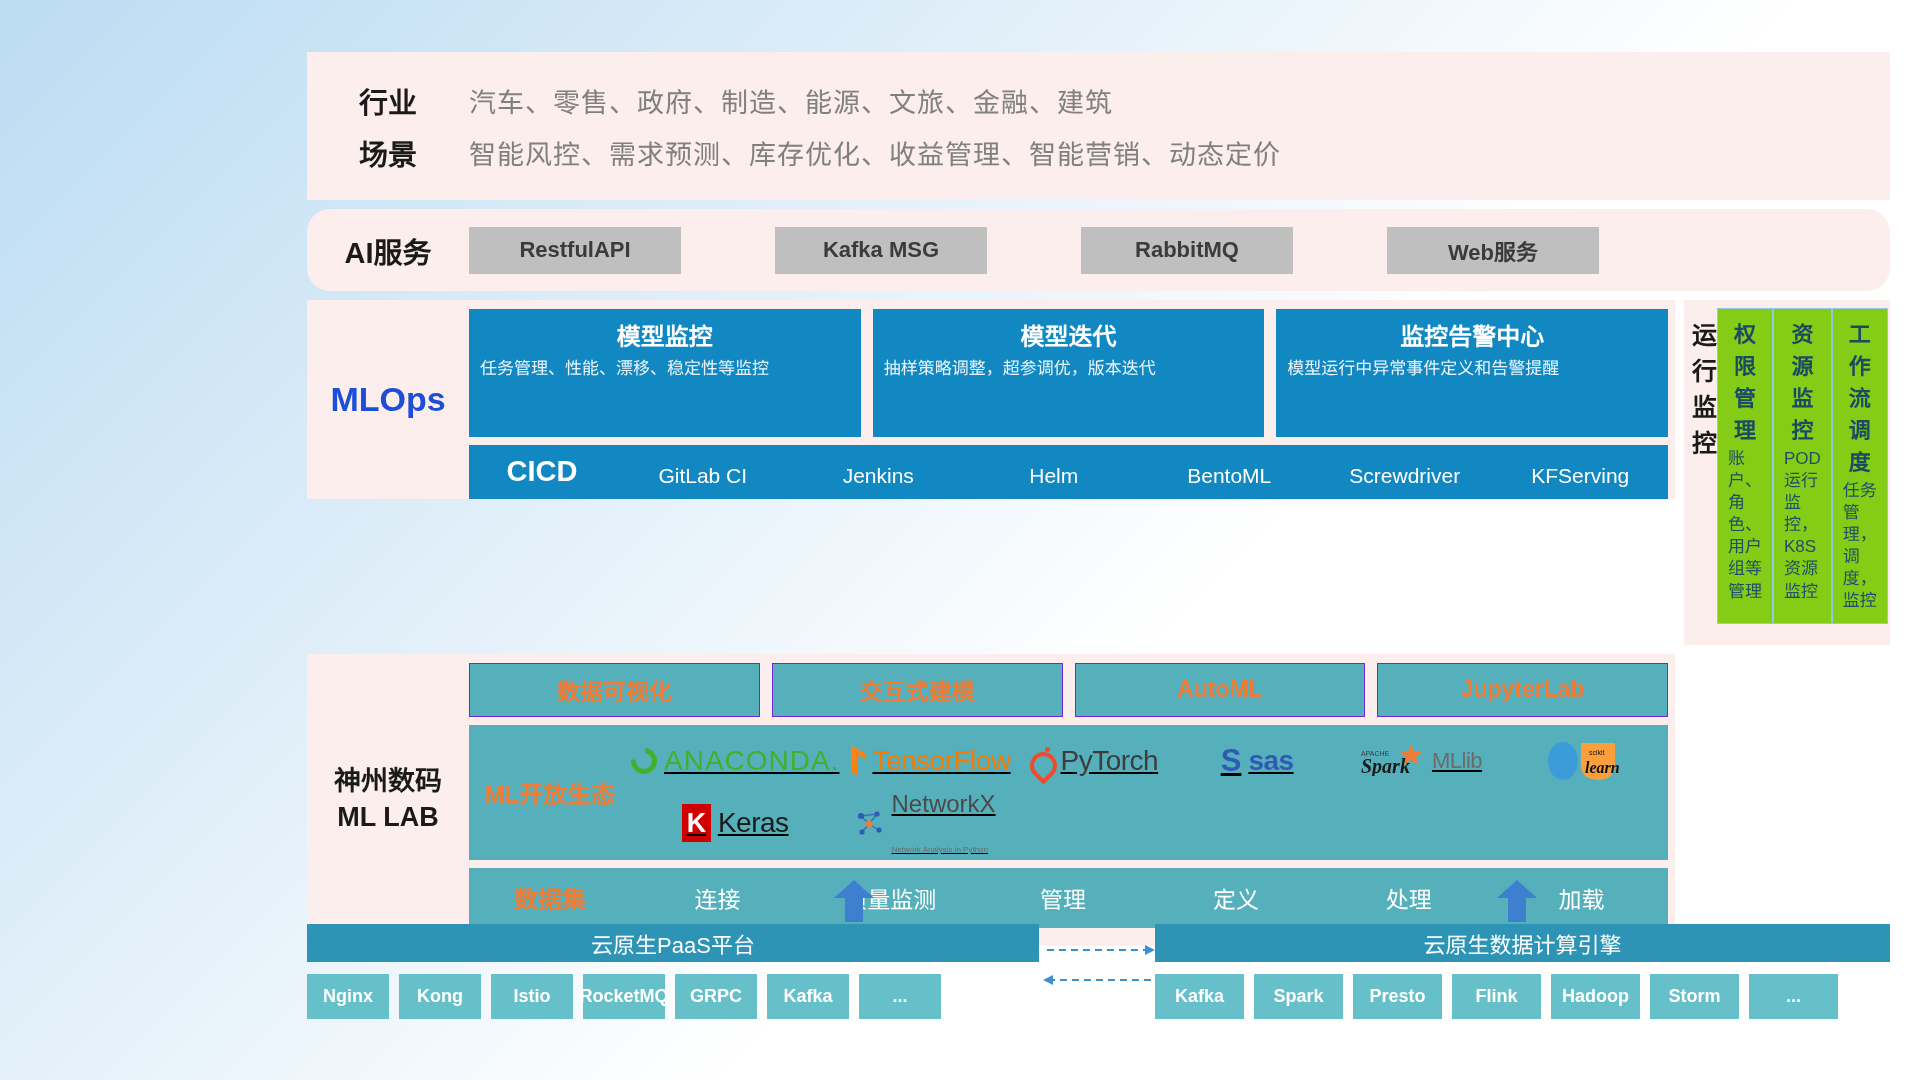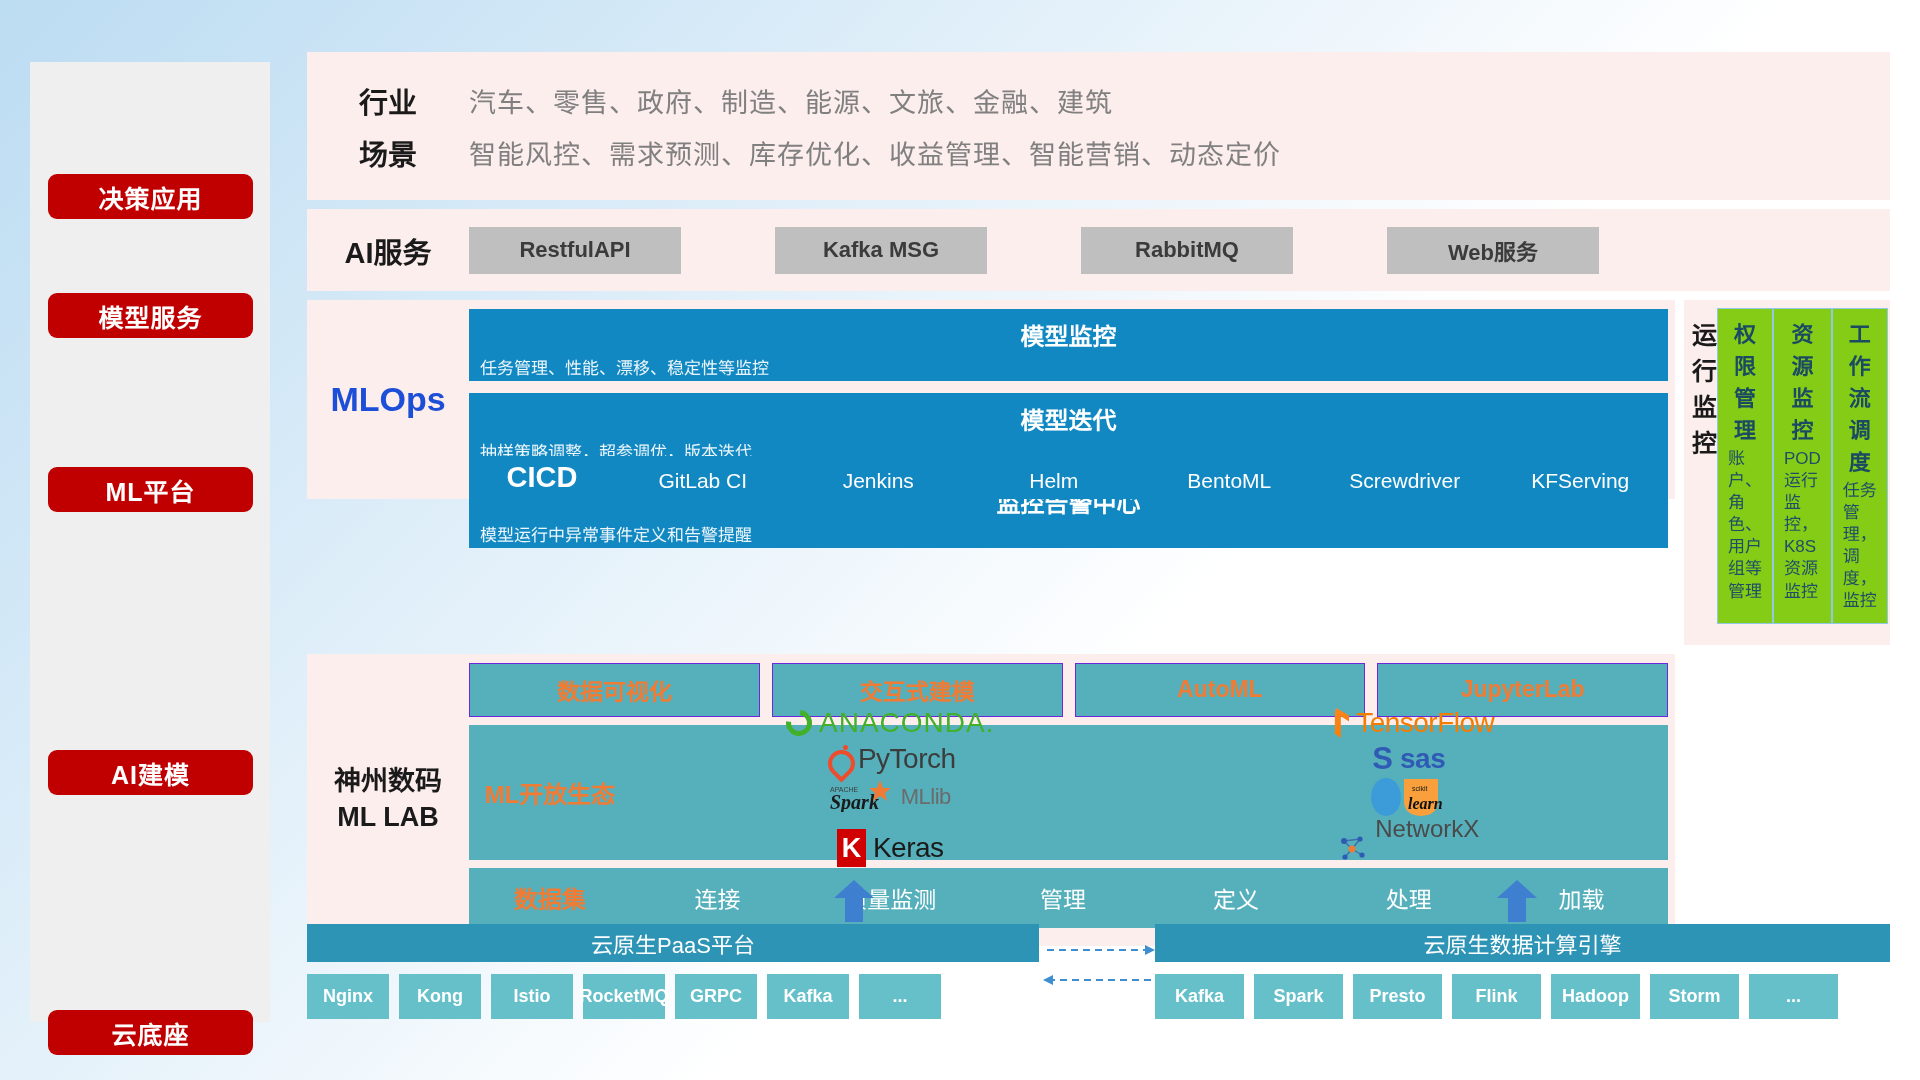--- a/index.html
+++ b/index.html
@@ -61,21 +61,21 @@
   .kv-key {
     width: 162px; text-align: center;
     font-size: 29px; font-weight: bold; color: #1a1a1a;
     flex: 0 0 162px;
   }
   .kv-val {
     font-size: 27px; color: #808080; letter-spacing: 1px;
   }
 
   
-  #band-aiservice { height: 82px; display: flex; align-items: center; width: 1583px; }
+  #band-aiservice { height: 82px; display: flex; align-items: center; width: 1583px; border-radius: 23px; }
   #aiservice-label {
     width: 162px; flex: 0 0 162px; text-align: center;
     font-size: 29px; font-weight: bold; color: #1a1a1a;
   }
   #aiservice-items { display: flex; gap: 0; flex: 1; padding-right: 10px; }
   .svc-chip {
     background: #bfbfbf;
     height: 47px;
     width: 212px;
     margin-right: 94px;
@@ -92,21 +92,21 @@
     height: 199px;
     display: flex; align-items: stretch;
     position: relative;
   }
   #mlops-label {
     width: 162px; flex: 0 0 162px;
     display: flex; align-items: center; justify-content: center;
     font-size: 34px; font-weight: bold; color: #1d4ed8; border-radius: 20px;
   }
   #mlops-right { flex: 1; display: flex; flex-direction: column; padding: 9px 7px 0 0; }
-  #mlops-cards { display: flex; gap: 12px; height: 139px; flex-direction: column; }
+  #mlops-cards { display: flex; gap: 12px; height: 139px; }
   .mlops-card {
     flex: 1;
     background: #1288c2;
     color: #ffffff;
     padding: 8px 11px 0 11px;
     display: flex; flex-direction: column;
   }
   .mlops-card-title {
     text-align: center;
     font-size: 24px; font-weight: bold;
@@ -193,23 +193,24 @@
     height: 135px;
     background: #55b0bb;
     display: flex; align-items: center;
   }
   #lab-eco-label {
     width: 162px; flex: 0 0 162px; text-align: center;
     font-size: 24px; font-weight: bold; color: #ef7b34;
   }
   #logo-grid {
     flex: 1; display: grid;
-    grid-template-columns: repeat(2, 1fr);
+    grid-template-columns: repeat(6, 1fr);
     grid-template-rows: 1fr 1fr;
     align-items: center; justify-items: center;
+    text-decoration: underline;
   }
   .logo { display: flex; align-items: center; gap: 7px; }
   .logo-text { font-size: 28px; letter-spacing: -0.5px; }
 
   #lab-data {
     margin-top: 8px;
     height: 60px;
     background: #55b0bb;
     display: flex; align-items: center;
   }
@@ -300,27 +301,20 @@
     width: 29px; height: 38px;
     display: flex; align-items: center; justify-content: center;
     font-size: 27px; font-weight: bold;
   }
 </style>
 </head>
 <body>
 
 <div id="canvas">
 
-  <div id="left-rail">
-    <div class="rail-btn" id="rail-0">决策应用</div>
-    <div class="rail-btn" id="rail-1">模型服务</div>
-    <div class="rail-btn" id="rail-2">ML平台</div>
-    <div class="rail-btn" id="rail-3">AI建模</div>
-    <div class="rail-btn" id="rail-4">云底座</div>
-  </div>
 
   <div id="main">
 
     <div class="band" id="band-industry">
       <div class="kv-row">
         <div class="kv-key">行业</div>
         <div class="kv-val">汽车、零售、政府、制造、能源、文旅、金融、建筑</div>
       </div>
       <div class="kv-row">
         <div class="kv-key">场景</div>

